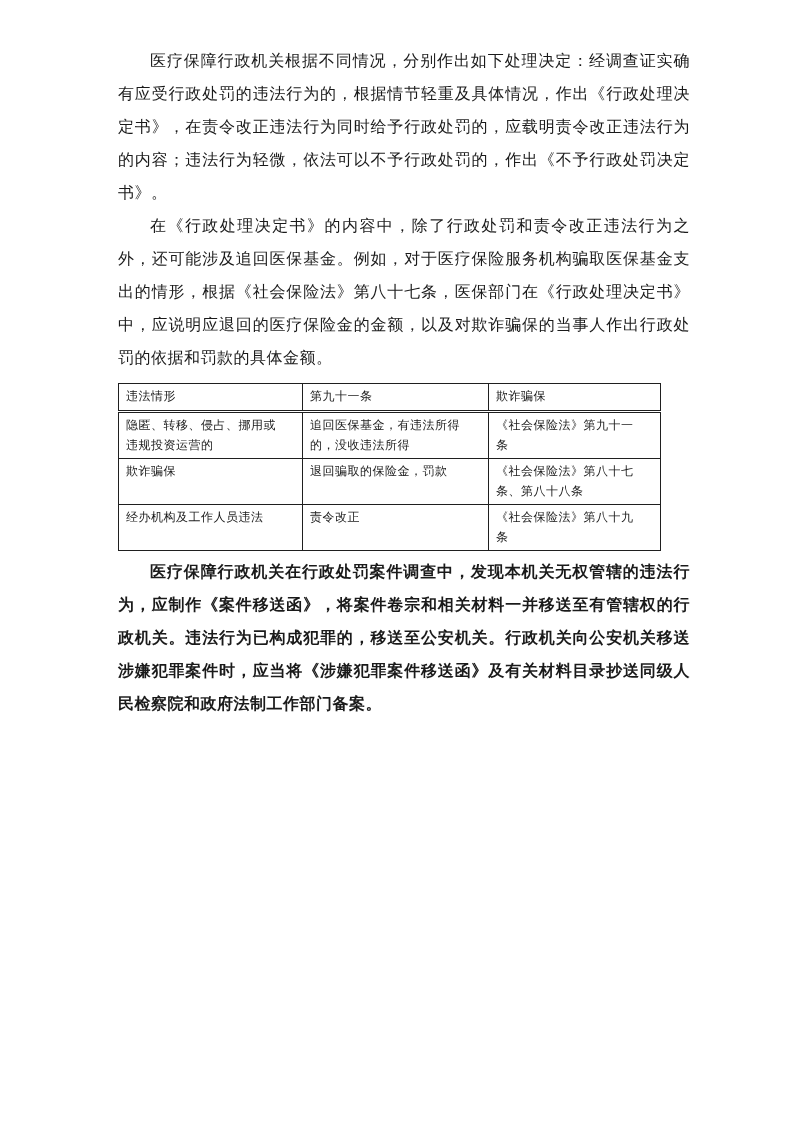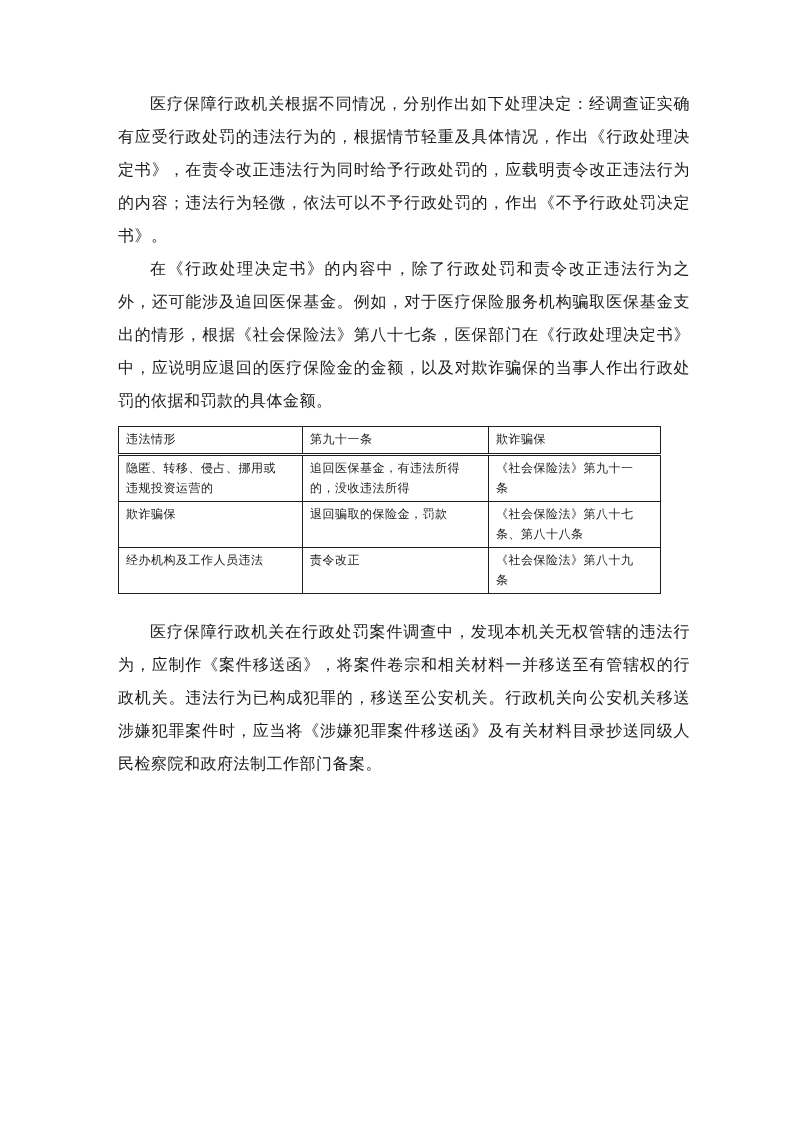--- a/index.html
+++ b/index.html
@@ -6,21 +6,21 @@
     margin: 0;
     padding: 0;
     background: #ffffff;
   }
   .page {
     position: relative;
     width: 793px;
     height: 936px;
     background: #ffffff;
     box-sizing: border-box;
-    padding: 87px 103px 0 118px;
+    padding: 44px 103px 0 118px;
     font-family: "Liberation Serif", "DejaVu Serif", serif;
     color: #1a1a1a;
     overflow: hidden;
   }
   .content {
     width: 572px;
   }
   .body-para {
     margin: 0;
     font-size: 16px;
@@ -53,21 +53,22 @@
   }
   table.doc-table col.c1 { width: 184px; }
   table.doc-table col.c2 { width: 186px; }
   table.doc-table col.c3 { width: 172px; }
   table.doc-table th:nth-child(1), table.doc-table td:nth-child(1) { padding-right: 24px; }
   table.doc-table th:nth-child(2), table.doc-table td:nth-child(2) { padding-right: 18px; }
   table.doc-table th:nth-child(3), table.doc-table td:nth-child(3) { padding-right: 18px; }
   table.doc-table td { height: 40px; }
   table.doc-table th { height: 21px; }
   .closing {
-    margin-top: 21px;
+    margin-top: 4px;
+    font-weight: bold;
   }
   .page-number {
     position: absolute;
     top: 1018px;
     left: 0;
     width: 793px;
     text-align: center;
     font-size: 14px;
     color: #1d4ed8;
     letter-spacing: 1px;

